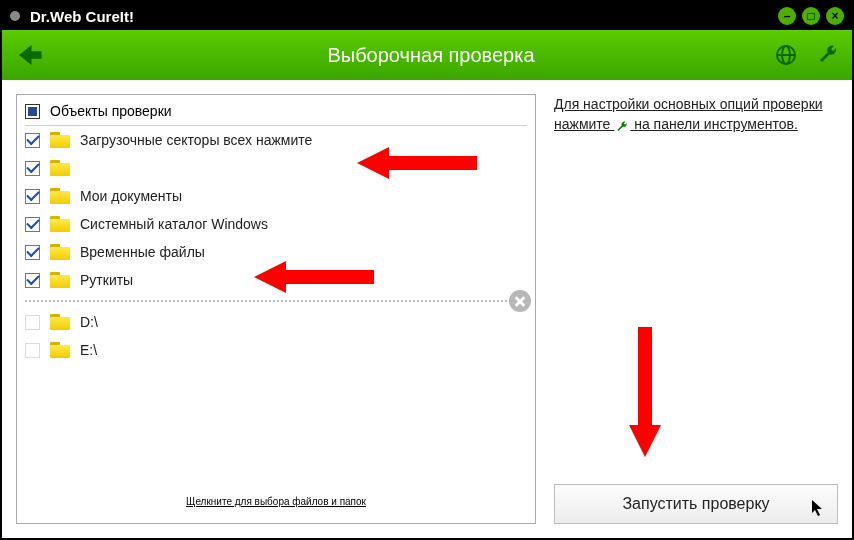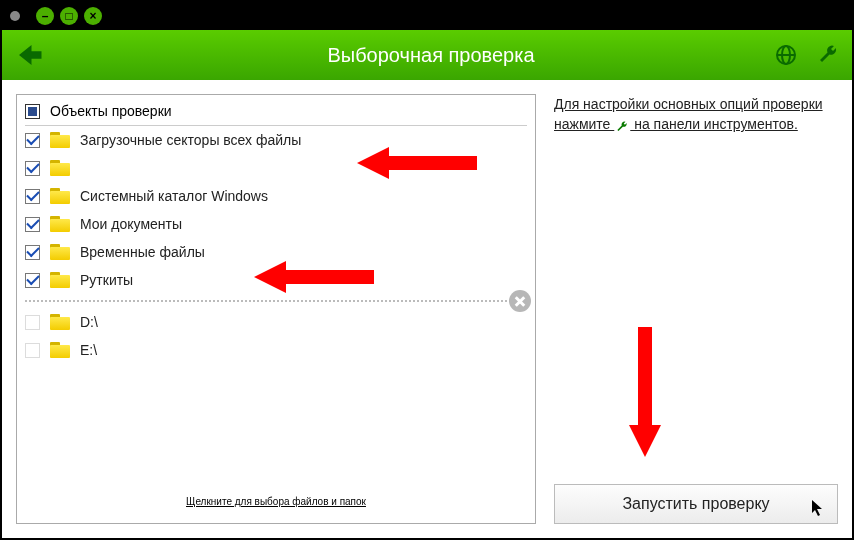--- a/index.html
+++ b/index.html
@@ -54,20 +54,21 @@
   .arrow { position: absolute; pointer-events: none; }
   .arrow svg { display: block; }
   .cursor { position: absolute; right: 12px; bottom: 6px; width: 14px; height: 18px; }
   .cursor svg { width: 100%; height: 100%; }
 </style>
 </head>
 <body>
 
 <div class="titlebar">
   <div class="dot"></div>
+  <div class="title">Dr.Web CureIt!</div>
   <div class="win-btn">–</div>
   <div class="win-btn">□</div>
   <div class="win-btn">×</div>
 </div>
 
 <div class="toolbar">
   <div class="back">
     <svg viewBox="0 0 24 24">
         <path d="M14 4 L4 12 L14 20 L14 15 L22 15 L22 9 L14 9 Z" fill="#0a6a00"></path>
       </svg>
@@ -94,35 +95,35 @@
     <div class="list-header">
       <div class="header-checkbox">
           <div class="inner"></div>
         </div>
       <div class="htext">Объекты проверки</div>
     </div>
 
     <div class="item-row">
       <div class="chk checked"></div>
       <div class="folder"></div>
-      <div class="item-label">Загрузочные секторы всех файлы</div>
+      <div class="item-label">Загрузочные секторы всех нажмите</div>
     </div>
     <div class="item-row">
       <div class="chk checked"></div>
       <div class="folder"></div>
     </div>
     <div class="item-row">
       <div class="chk checked"></div>
       <div class="folder"></div>
-      <div class="item-label">Системный каталог Windows</div>
+      <div class="item-label">Мои документы</div>
     </div>
     <div class="item-row">
       <div class="chk checked"></div>
       <div class="folder"></div>
-      <div class="item-label">Мои документы</div>
+      <div class="item-label">Системный каталог Windows</div>
     </div>
     <div class="item-row">
       <div class="chk checked"></div>
       <div class="folder"></div>
       <div class="item-label">Временные файлы</div>
     </div>
     <div class="item-row">
       <div class="chk checked"></div>
       <div class="folder"></div>
       <div class="item-label">Руткиты</div>

